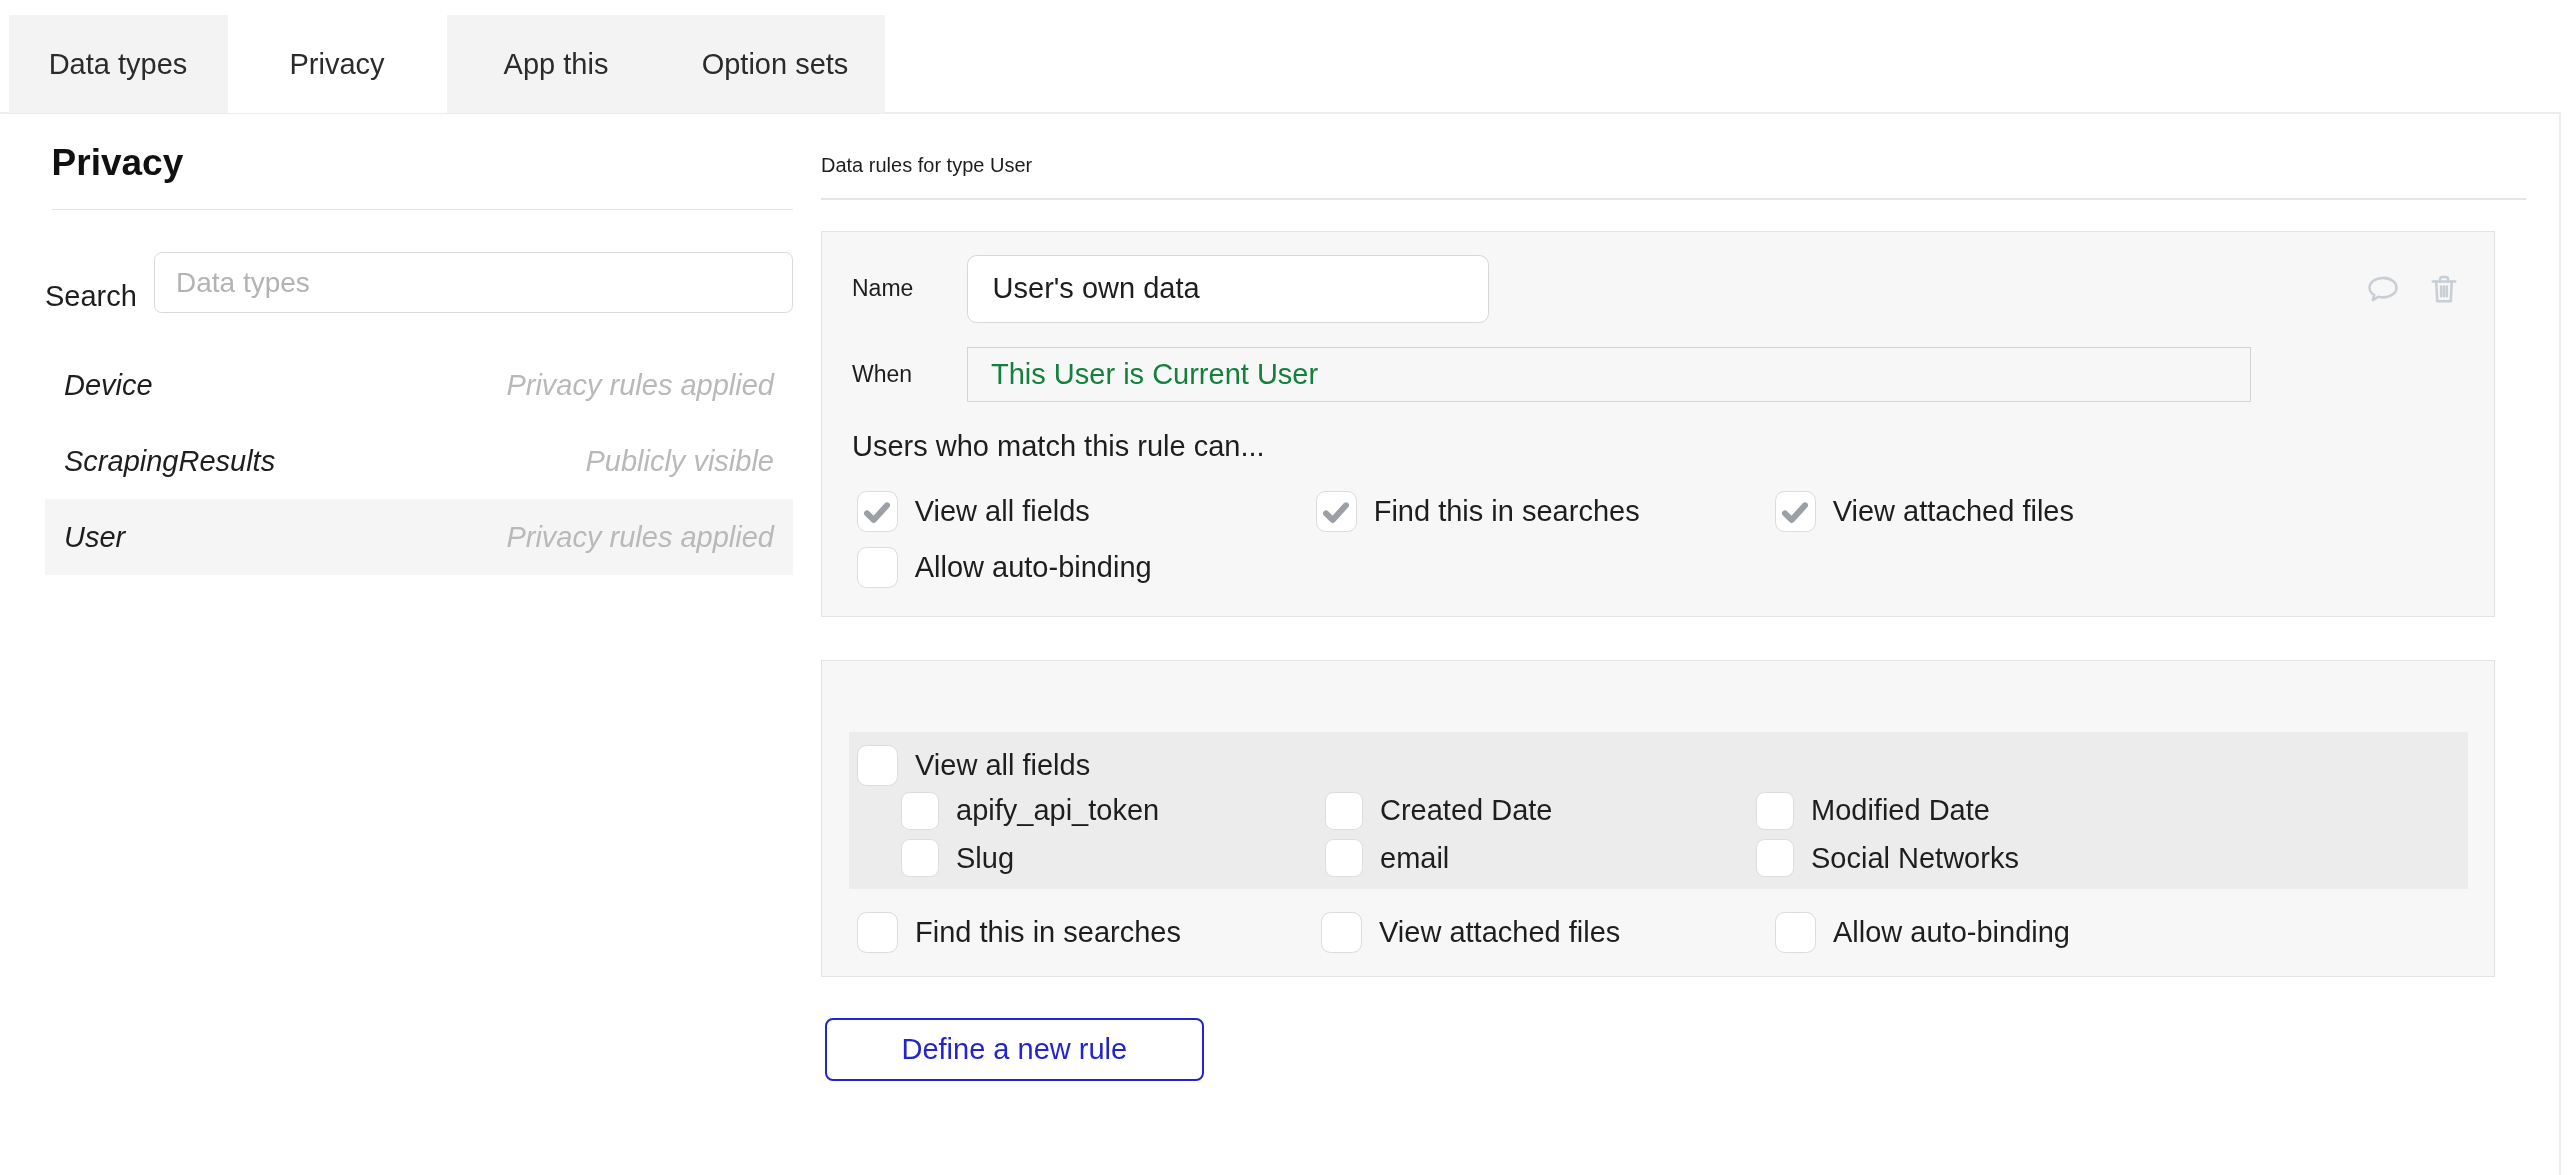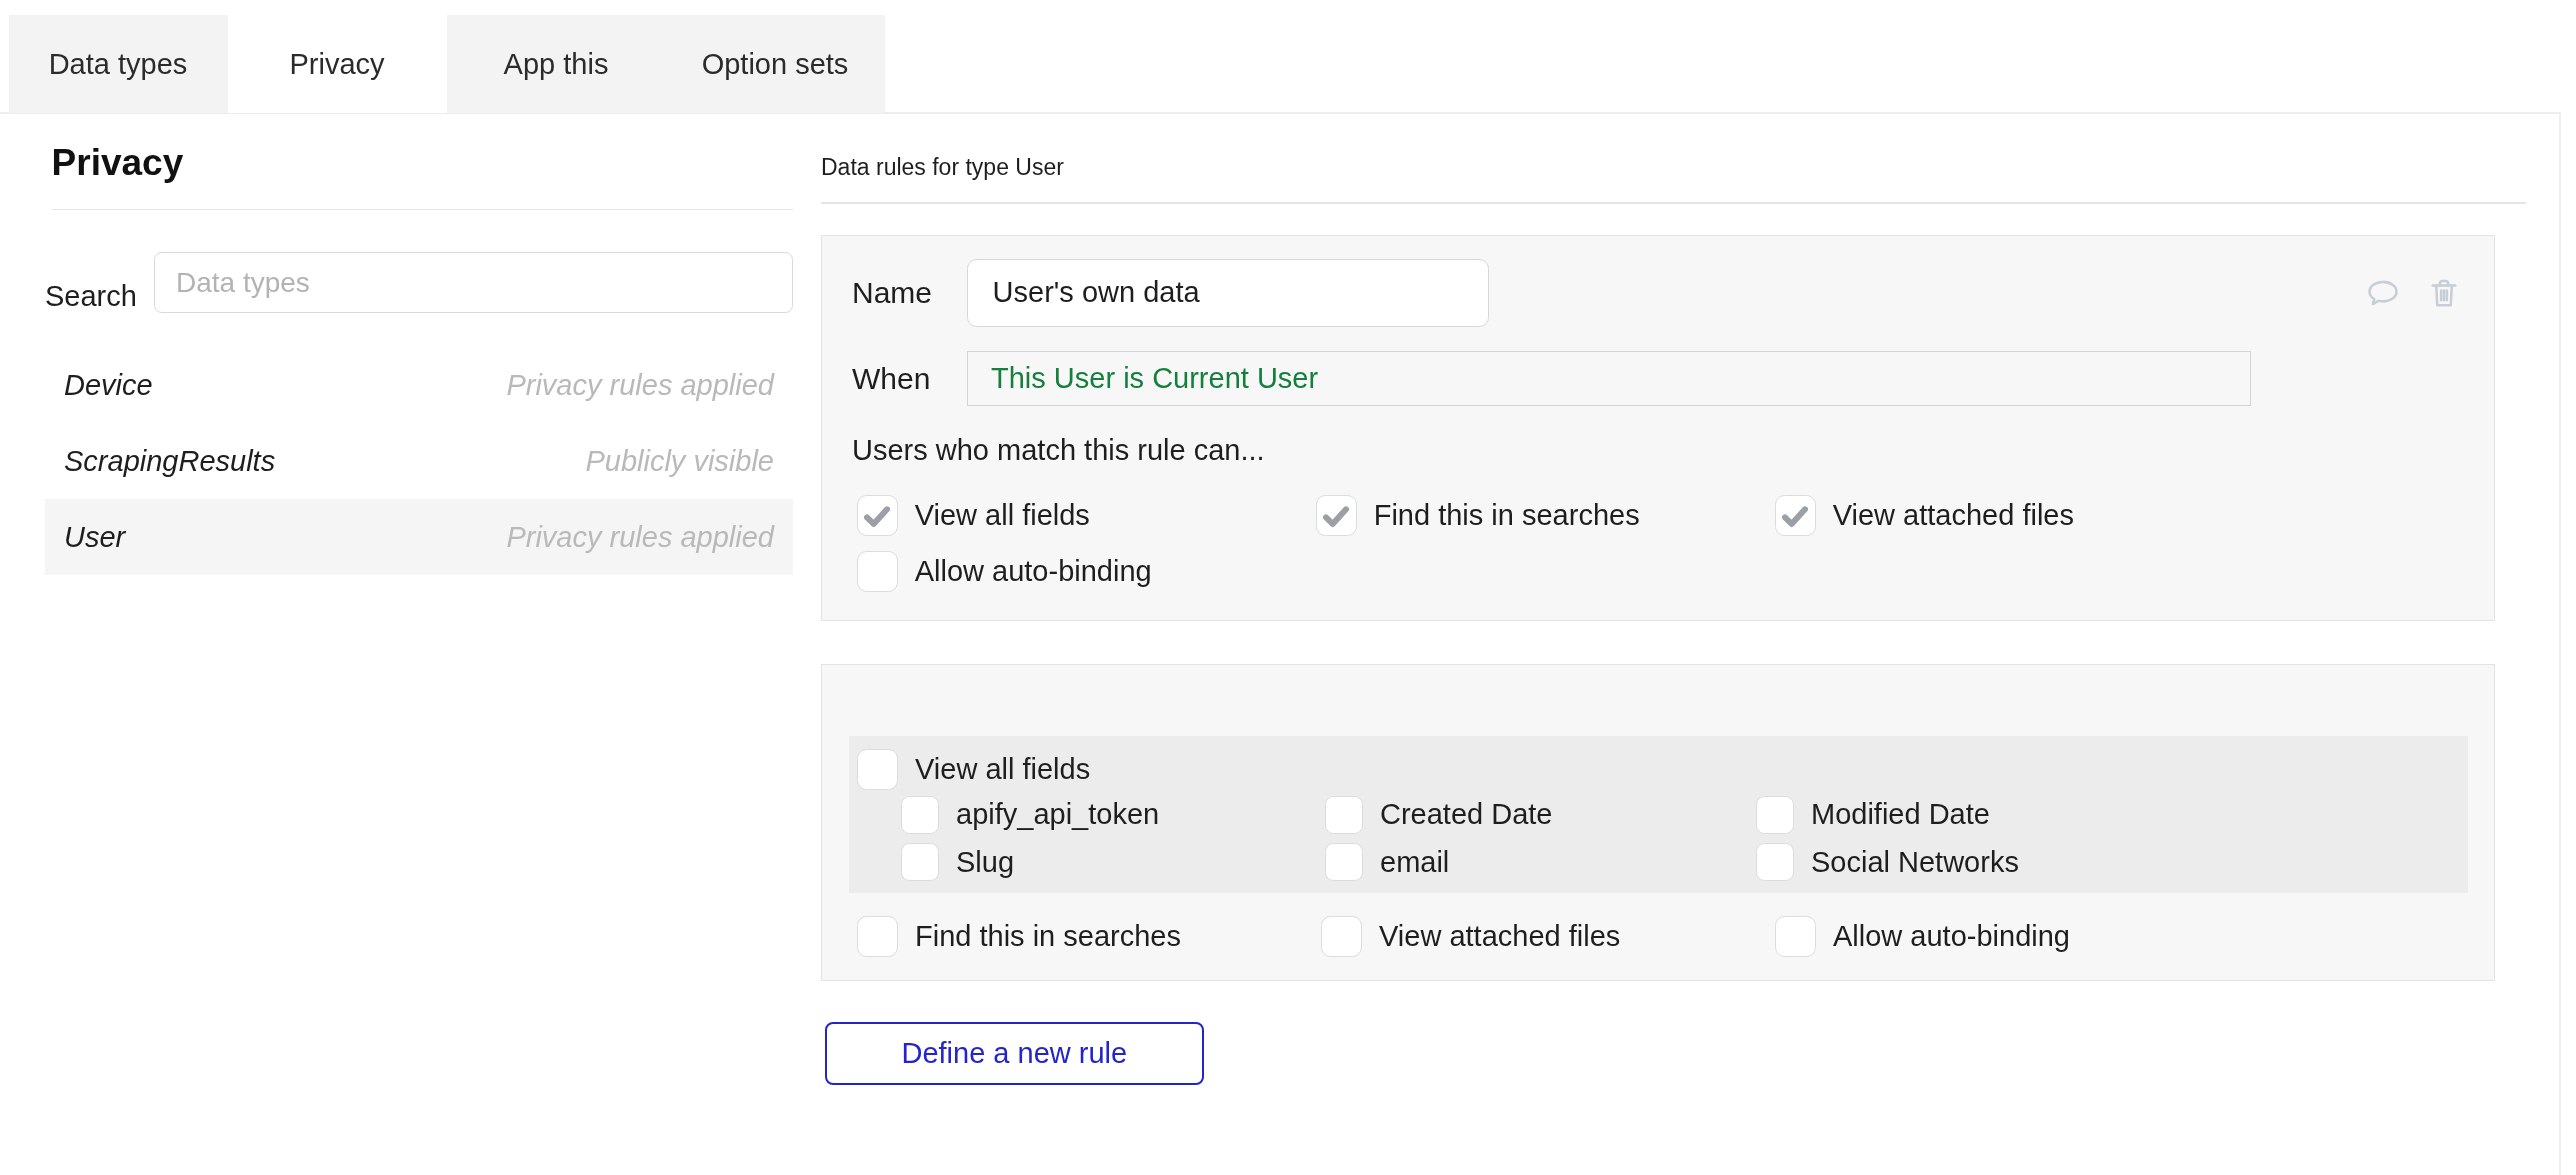--- a/index.html
+++ b/index.html
@@ -23,26 +23,26 @@
   .search-input{flex:1;height:59px;border:1.9px solid #d9d9d9;border-radius:7.6px;font-size:28px;
       padding:0 21px;color:#333;background:#fff;outline:none;
       font-family:"Liberation Sans",sans-serif;box-sizing:content-box;}
   .search-input::placeholder{color:#b3b3b3;}
   .type-list{margin-top:34px;font-style:italic;}
   .type-row{height:76px;display:flex;align-items:center;padding:0 19px;font-size:29px;cursor:pointer;}
   .type-row .status{margin-left:auto;color:#b9b9b9;}
   .type-row.selected{background:#f5f5f5;}
   
   .main{position:absolute;left:821px;top:114px;width:1674px;}
-  .main-header{margin-top:40px;font-size:23px;color:#1e1e1e;}
+  .main-header{margin-top:40px;font-size:20px;color:#1e1e1e;}
   .main .h-divider2{margin-top:21px;width:1705px;height:1.9px;background:#e5e5e5;}
   .card{background:#f7f7f7;border:1.9px solid #e3e3e3;box-sizing:border-box;width:1674px;}
   .card1{margin-top:31px;padding:23px 32px 28px 30px;}
   .frow{display:flex;align-items:center;}
-  .flabel{width:115px;flex:0 0 115px;font-size:30px;color:#1e1e1e;}
+  .flabel{width:115px;flex:0 0 115px;font-size:23px;color:#1e1e1e;}
   .name-input{width:522px;height:68px;background:#fff;border:1.9px solid #d7d7d7;border-radius:9.5px;
       font-size:29px;padding:0 24.6px;box-sizing:border-box;color:#1e1e1e;outline:none;
       font-family:"Liberation Sans",sans-serif;}
   .card-icons{margin-left:auto;display:flex;gap:24.6px;align-items:center;}
   .icon-btn{width:36px;height:36px;cursor:pointer;display:flex;align-items:center;justify-content:center;}
   .icon-btn svg{width:36px;height:36px;stroke:#c7ced6;fill:none;stroke-width:1.7;stroke-linecap:round;stroke-linejoin:round;}
   .when-row{margin-top:24.6px;}
   .when-box{width:1284px;height:55px;border:1.9px solid #d4d4d4;display:flex;align-items:center;
       padding:0 23px;box-sizing:border-box;font-size:29px;cursor:pointer;}
   .can-heading{margin-top:28px;font-size:29px;}

